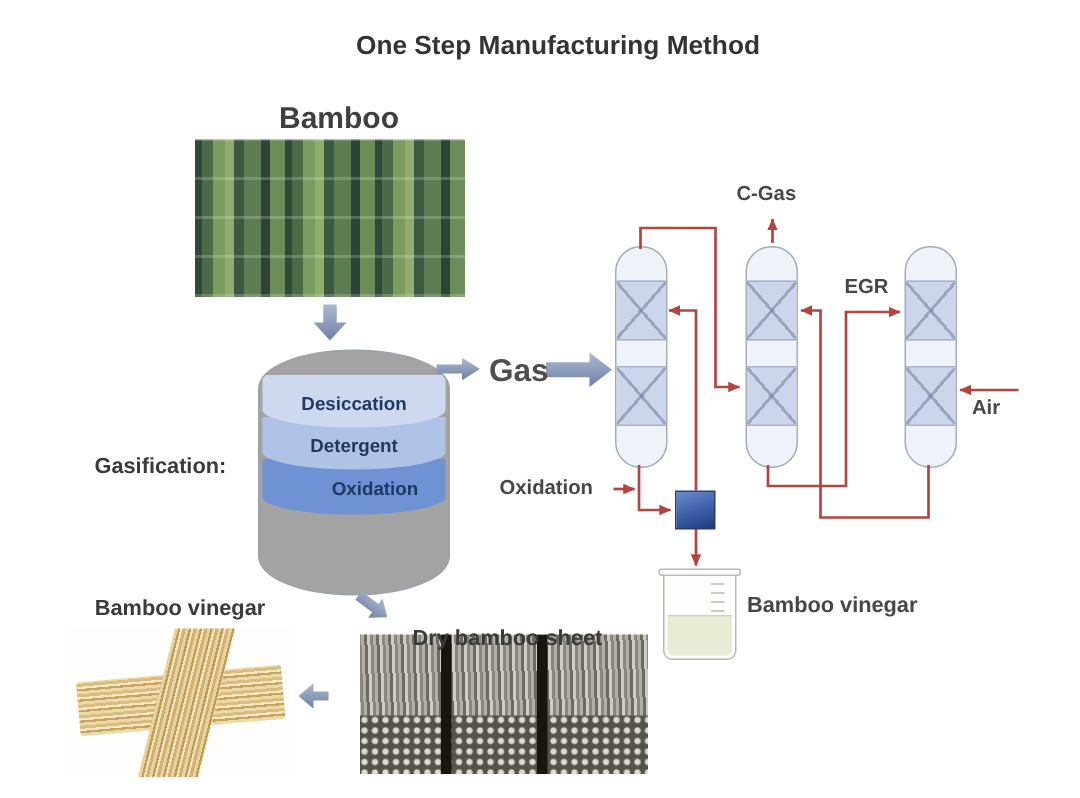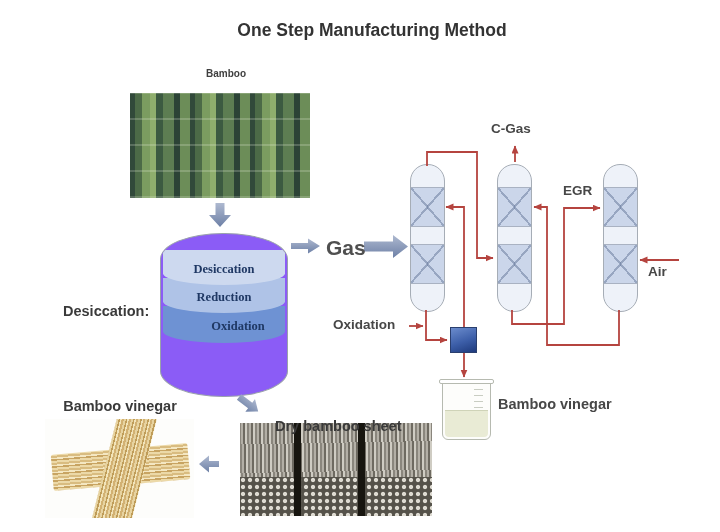--- a/index.html
+++ b/index.html
@@ -1,21 +1,21 @@
 <!DOCTYPE html>
 <html><head>
 <meta charset="utf-8">
 <style>
   html,body{margin:0;padding:0;background:#fff;}
   .canvas{position:relative;width:720px;height:532px;background:#ffffff;overflow:hidden;
           font-family:"Liberation Sans",sans-serif;margin-left:12px;}
   .lbl{position:absolute;color:#474747;font-weight:600;font-size:13.5px;white-space:nowrap;z-index:7;}
   .title{position:absolute;left:0;right:0;top:20px;text-align:center;font-size:17.5px;
          font-weight:700;color:#333;z-index:7;}
-  .bamboo-label{left:214px;top:68px;transform:translateX(-50%);font-size:10px;color:#3f3f3f;}
+  .bamboo-label{left:214px;top:68px;transform:translateX(-50%);font-size:20px;color:#3f3f3f;}
   .gas-label{left:314px;top:236px;font-size:21px;color:#4f4f4f;}
   .gasification-label{left:51px;top:303px;font-size:14.5px;font-weight:700;color:#3a3a3a;}
   .cgas-label{left:479px;top:121px;}
   .egr-label{left:551px;top:183px;text-align:right;}
   .air-label{left:636px;top:264px;}
   .detergent-label{left:321px;top:317px;}
   .beaker-label{left:486px;top:396px;font-size:14.5px;}
   .vinegar-label{left:108px;top:398px;transform:translateX(-50%);font-size:14.5px;font-weight:700;color:#3a3a3a;}
   .drysheet-label{left:263px;top:418px;font-size:14.5px;font-weight:700;color:#3a3a3a;}
 
@@ -35,22 +35,22 @@
     border-radius:3px;
     background:repeating-linear-gradient(90deg,#e7d3a0 0 2px,#bf9c58 2px 3.5px,#f2e4ba 3.5px 5px,#d2b172 5px 7px);}
   .dry-photo{left:228px;top:423px;width:192px;height:93px;
     background:repeating-linear-gradient(88deg,#cfccc3 0 2px,#8a867d 2px 4px,#b3afa6 4px 6px,#6e6a61 6px 8px);}
   .dry-ends{position:absolute;left:0;right:0;bottom:0;height:42%;
     background:radial-gradient(circle at 3px 3px,#dedbd2 1.6px,#55524a 2.6px);background-size:7px 7px;}
   .dry-gap{position:absolute;top:0;bottom:0;width:7px;background:#17150f;}
   .dry-gap.g1{left:54px;} .dry-gap.g2{left:118px;}
 
   
-  .cylinder{position:absolute;left:148px;top:233px;width:126px;height:162px;background:#8b5cf6;
-    border:1.5px solid #9aa2ab;border-radius:63px/26px;z-index:3;overflow:hidden;font-family:Liberation Serif, serif;}
+  .cylinder{position:absolute;left:160px;top:233px;width:126px;height:162px;background:#a3a3a3;
+    border:1.5px solid #9aa2ab;border-radius:63px/26px;z-index:3;overflow:hidden;}
   .stages{position:absolute;left:2px;right:2px;top:16px;}
   .stage{position:relative;display:flex;align-items:center;justify-content:center;
     padding-top:3px;border-radius:0 0 55% 55% / 0 0 13px 13px;
     color:#1f3864;font-weight:700;font-size:12.5px;}
   .stage.s1{height:32px;z-index:4;background:#cdd9ef;}
   .stage.s2{height:32px;margin-top:-7px;z-index:3;background:#afc3e7;}
   .stage.s3{height:32px;margin-top:-7px;z-index:2;background:#90aadc;}
   .stage.s4{height:34px;margin-top:-7px;z-index:1;background:#6e92d3;padding-left:28px;}
 
   
@@ -84,25 +84,25 @@
 </head>
 <body>
 
 <div class="canvas">
 
   <div class="title">One Step Manufacturing Method</div>
 
   <div class="lbl bamboo-label">Bamboo</div>
   <div class="photo bamboo-photo"></div>
 
-  <div class="lbl gasification-label">Desiccation:</div>
+  <div class="lbl gasification-label">Gasification:</div>
   <div class="cylinder">
     <div class="stages">
       <div class="stage s1">Desiccation</div>
-      <div class="stage s2">Reduction</div>
+      <div class="stage s2">Detergent</div>
       <div class="stage s4">Oxidation</div>
     </div>
   </div>
 
   <div class="lbl gas-label">Gas</div>
 
   <div class="column col1">
     <div class="packing p1"></div>
     <div class="packing p2"></div>
   </div>

